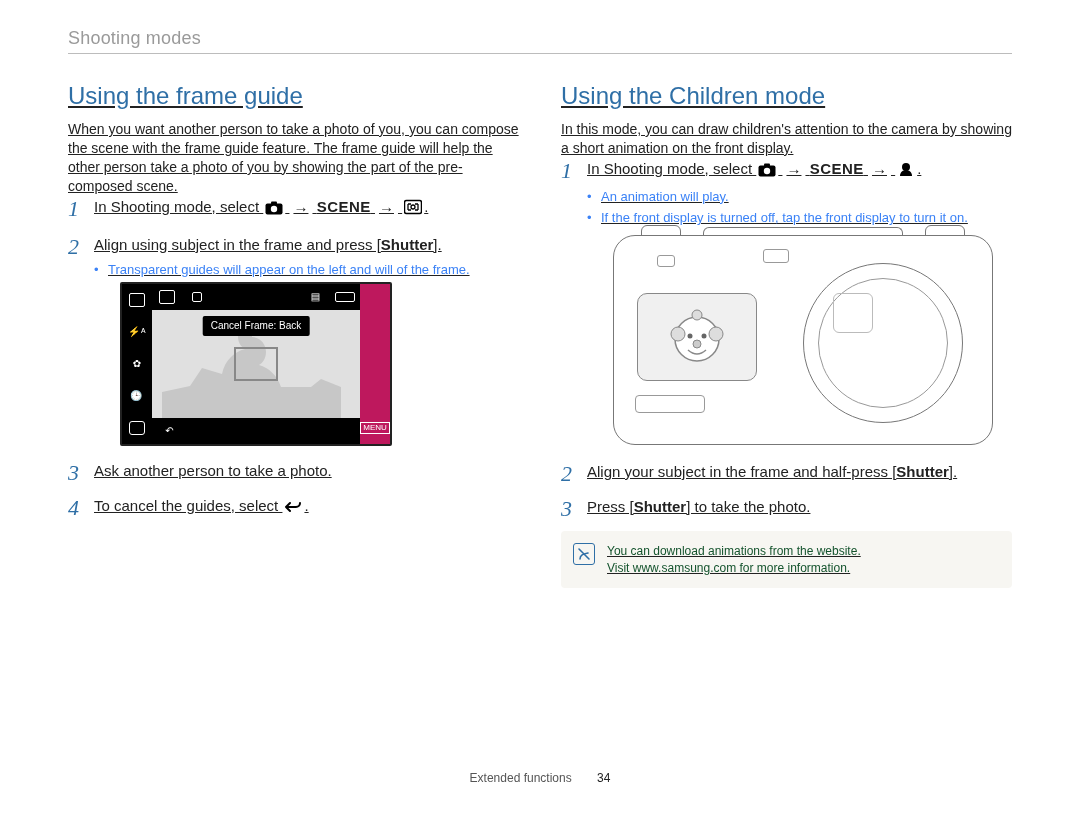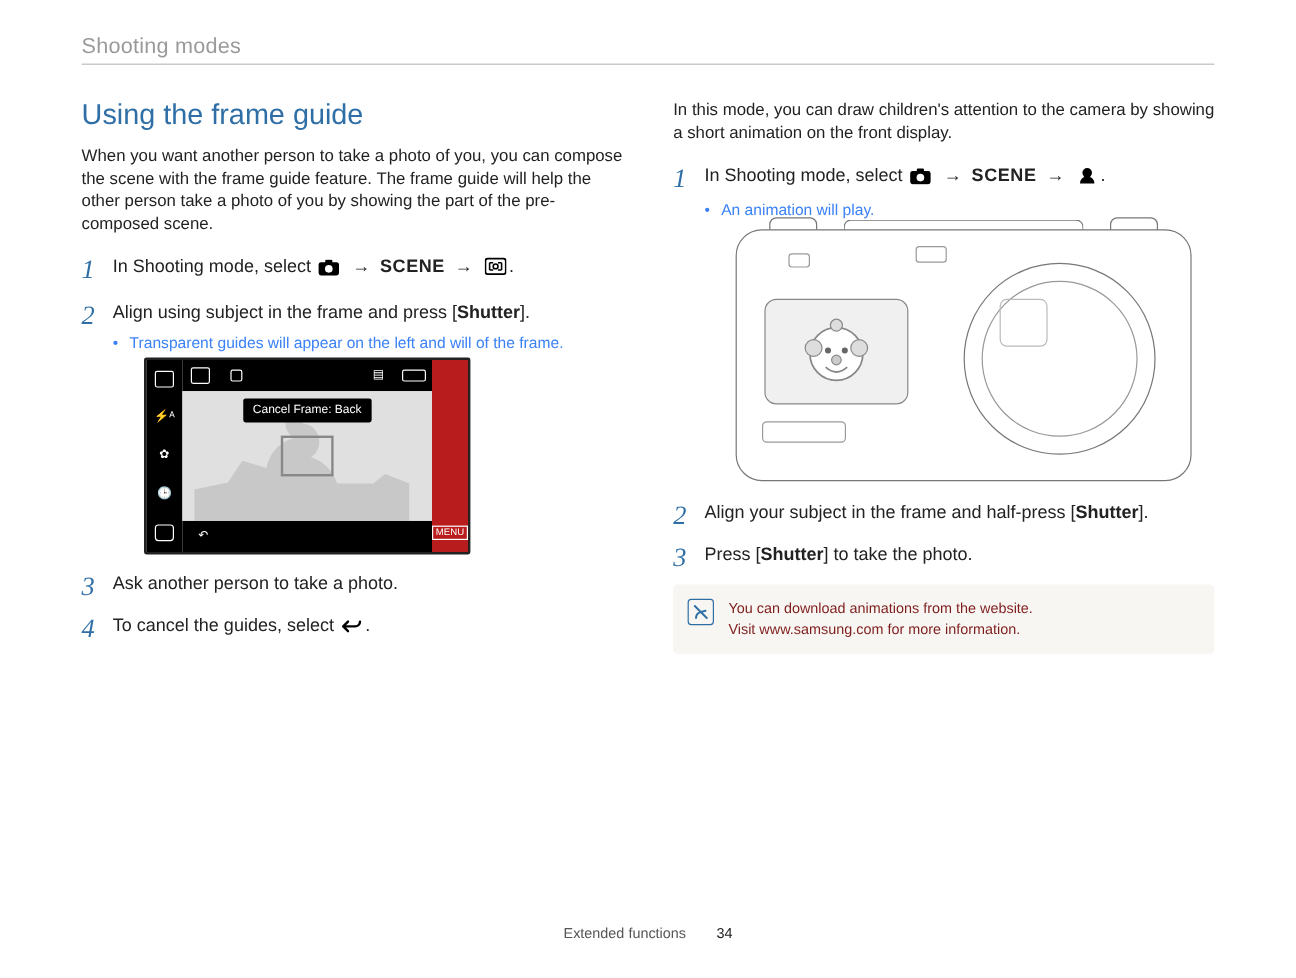--- a/index.html
+++ b/index.html
@@ -1,55 +1,55 @@
 <!DOCTYPE html>
 <html><head>
 <meta charset="utf-8">
 <style>
   * { box-sizing: border-box; margin: 0; padding: 0; }
   html, body { width: 1080px; height: 815px; background: #fff; font-family: Arial, Helvetica, sans-serif; color: #222; }
   .page { padding: 28px 68px 40px 68px; position: relative; height: 100%; }
   .header-label { font-size: 18px; color: #9a9a9a; font-weight: 300; letter-spacing: 0.2px; margin-bottom: 4px; }
   .hr { border: none; border-top: 1px solid #bcbcbc; margin-bottom: 28px; }
-  .cols { display: flex; gap: 42px; }
+  .cols { display: flex; gap: 42px; text-decoration: underline; }
   .col { flex: 1 1 0; }
   h2 { font-size: 24px; font-weight: 400; color: #2f6fa6; margin-bottom: 10px; }
-  .intro { font-size: 14px; line-height: 1.35; margin-bottom: 16px; }
+  .intro { font-size: 14px; line-height: 1.35; }
   ol.steps { list-style: none; counter-reset: step; }
   ol.steps > li { position: relative; padding-left: 26px; margin-bottom: 14px; font-size: 15px; line-height: 1.4; }
   ol.steps > li .num { position: absolute; left: 0; top: -2px; font-size: 22px; font-style: italic; color: #2f6fa6; font-family: Georgia, 'Times New Roman', serif; }
   ul.sub { list-style: none; margin-top: 6px; }
   ul.sub > li { position: relative; padding-left: 14px; font-size: 13px; line-height: 1.35; color: #3b82f6; margin-bottom: 4px; }
   ul.sub > li:before { content: "•"; position: absolute; left: 0; top: 0; }
   .icon-inline { display: inline-block; vertical-align: -3px; margin: 0 2px; }
   .arrow { padding: 0 4px; }
   .fig-lcd { width: 272px; height: 164px; border: 2px solid #222; background: #f4f4f4; border-radius: 2px; position: relative; margin: 4px 0 14px 26px; }
   .lcd-left { position: absolute; left: 0; top: 0; width: 30px; height: 100%; background: #000; display: flex; flex-direction: column; }
   .lcd-left .cell, .lcd-top .cell, .lcd-right .cell, .lcd-bottom .cell { flex: 1; display: flex; align-items: center; justify-content: center; }
   .lcd-top { position: absolute; left: 30px; right: 30px; top: 0; height: 26px; background: #000; display: flex; }
-  .lcd-right { position: absolute; right: 0; top: 0; width: 30px; height: 100%; background: #b91c1c; display: flex; flex-direction: column; }
+  .lcd-right { position: absolute; right: 0; top: 0; width: 30px; height: 100%; background: #be185d; display: flex; flex-direction: column; }
   .lcd-bottom { position: absolute; left: 30px; right: 30px; bottom: 0; height: 26px; background: #000; display: flex; }
   .lcd-center { position: absolute; left: 30px; right: 30px; top: 26px; bottom: 26px; background: #e0e0e0; overflow: hidden; }
   .lcd-label { position: absolute; top: 6px; left: 50%; transform: translateX(-50%); background: #000; color: #fff; font-size: 10px; padding: 3px 8px; border-radius: 2px; white-space: nowrap; }
   .lcd-focus { position: absolute; left: 50%; top: 50%; width: 44px; height: 34px; border: 2px solid #888; transform: translate(-50%, -50%); }
   .silhouette { position: absolute; left: -10px; bottom: -4px; width: 230px; height: 90px; opacity: 0.35; }
   .mini-ico { width: 16px; height: 14px; display: block; border: 1.5px solid #fff; border-radius: 2px; }
   .mini-w { color: #fff; font-size: 10px; line-height: 1; }
   
   .fig-camera { width: 380px; height: 210px; margin: 8px 0 16px 26px; position: relative; }
   .cam-body { position: absolute; inset: 0; border: 1.5px solid #777; border-radius: 22px; background: #fff; }
   .cam-top { position: absolute; top: -8px; left: 90px; width: 200px; height: 12px; border: 1.5px solid #777; border-bottom: none; border-radius: 6px 6px 0 0; background: #fff; }
   .cam-knob { position: absolute; top: -10px; width: 40px; height: 14px; border: 1.5px solid #777; border-radius: 6px 6px 2px 2px; background: #fff; }
   .cam-lens { position: absolute; right: 30px; top: 28px; width: 160px; height: 160px; border-radius: 50%; border: 1.5px solid #777; display: flex; align-items: center; justify-content: center; }
   .cam-lens > div { border-radius: 50%; border: 1.5px solid #999; display: flex; align-items: center; justify-content: center; }
   .mini-screen { position: absolute; left: 24px; top: 58px; width: 120px; height: 88px; border: 1.5px solid #888; border-radius: 10px; background: #f0f0f0; display: flex; align-items: center; justify-content: center; }
   .clown { width: 62px; height: 62px; }
   .small-rect { position: absolute; border: 1.5px solid #999; border-radius: 3px; background: #fff; }
   
-  .note-box { background: #f7f6f2; border-radius: 4px; padding: 12px 14px 12px 46px; position: relative; font-size: 12px; line-height: 1.4; color: #7f1d1d; margin-top: 10px; }
+  .note-box { background: #f7f6f2; border-radius: 4px; padding: 12px 14px 12px 46px; position: relative; font-size: 12px; line-height: 1.4; color: #14532d; margin-top: 10px; }
   .note-box .note-icon { position: absolute; left: 12px; top: 12px; width: 22px; height: 22px; border: 1.6px solid #2f6fa6; border-radius: 3px; display: flex; align-items: center; justify-content: center; color: #2f6fa6; }
   
   .footer { position: absolute; left: 0; right: 0; bottom: 30px; text-align: center; font-size: 12px; color: #555; }
   .footer .pn { color: #222; margin-left: 22px; }
 </style>
 </head>
 <body>
 
 <div class="page">
   <div class="header-label">Shooting modes</div>
@@ -161,20 +161,21 @@
           <span class="icon-inline">
             <svg width="18" height="14" viewBox="0 0 18 14">
                 <path d="M6 11 L2 7 L6 3 M2 7 H12 A4 4 0 0 0 16 3" fill="none" stroke="#000" stroke-width="2" stroke-linecap="round" stroke-linejoin="round"></path>
               </svg>
           </span><span>.</span>
         </li>
       </ol>
     </div>
 
     <div class="col">
+      <h2>Using the Children mode</h2>
       <p class="intro">In this mode, you can draw children's attention to the camera by showing a short animation on the front display.</p>
 
       <ol class="steps">
         <li>
           <span class="num">1</span>
           <span>In Shooting mode, select </span>
           <span class="icon-inline">
             <svg width="18" height="14" viewBox="0 0 18 14">
                 <rect x="0.5" y="2.5" width="17" height="11" rx="2" fill="#000"></rect>
                 <rect x="6" y="0.5" width="6" height="3" rx="1" fill="#000"></rect>
@@ -185,20 +186,21 @@
           <span style="font-weight:700;font-family:'Arial Black',Arial;letter-spacing:0.5px;">SCENE</span>
           <span class="arrow">→</span>
           <span class="icon-inline">
             <svg width="18" height="16" viewBox="0 0 18 16">
                 <circle cx="9" cy="6" r="4" fill="#000"></circle>
                 <path d="M3 15c0-4 3-6 6-6s6 2 6 6z" fill="#000"></path>
               </svg>
           </span><span>.</span>
           <ul class="sub">
             <li>An animation will play.</li>
+            <li>If the front display is turned off, tap the front display to turn it on.</li>
           </ul>
 
           
           <div class="fig-camera">
             <div class="cam-top"></div>
             <div class="cam-knob" style="left:28px;"></div>
             <div class="cam-knob" style="right:28px;"></div>
             <div class="cam-body"></div>
             <div class="small-rect" style="left:150px;top:14px;width:26px;height:14px;"></div>
             <div class="small-rect" style="left:44px;top:20px;width:18px;height:12px;"></div>

